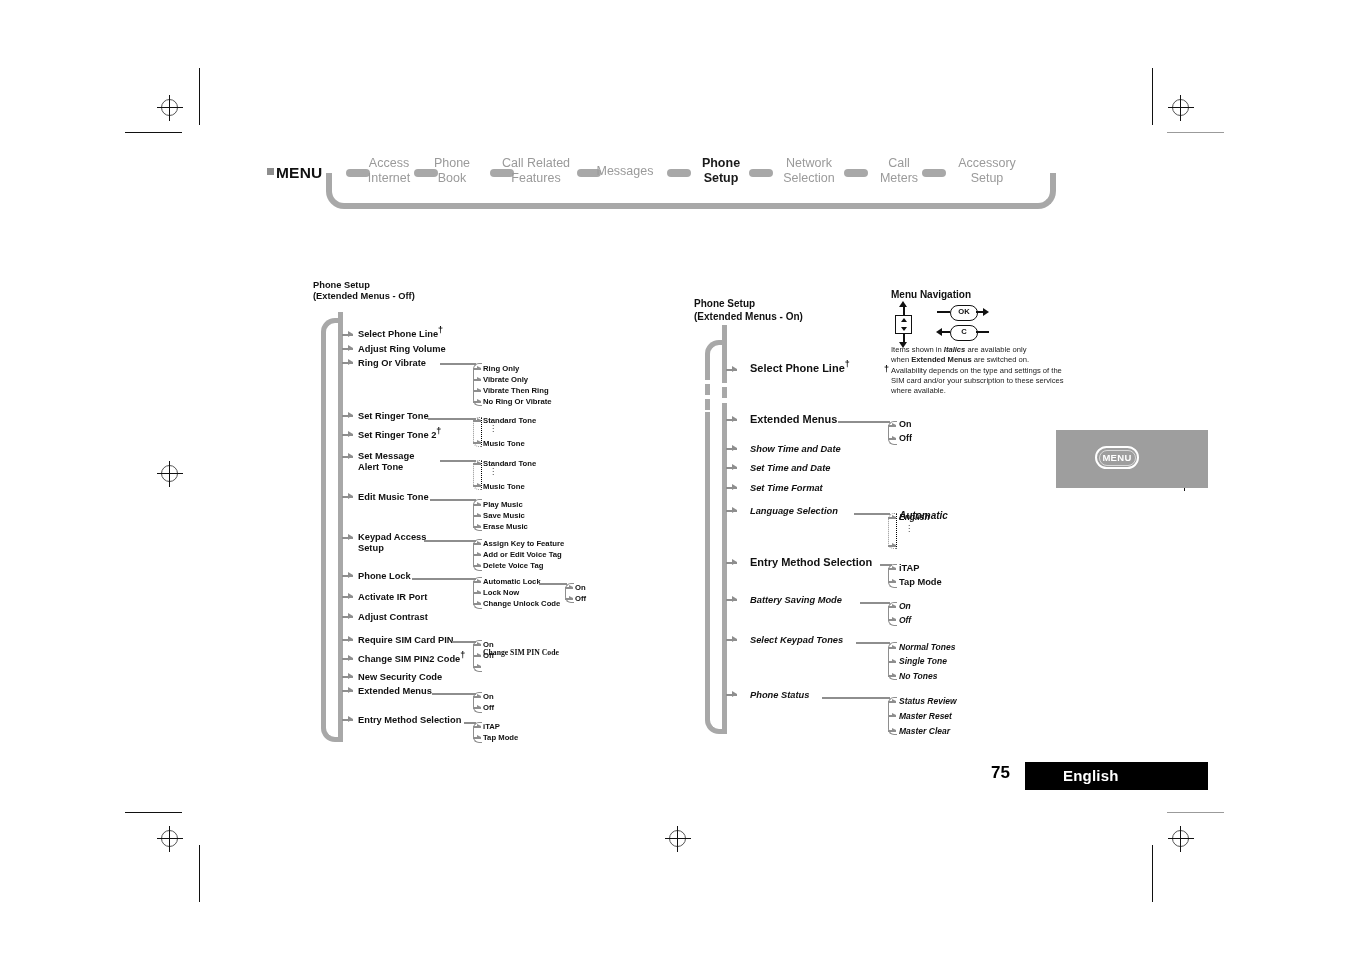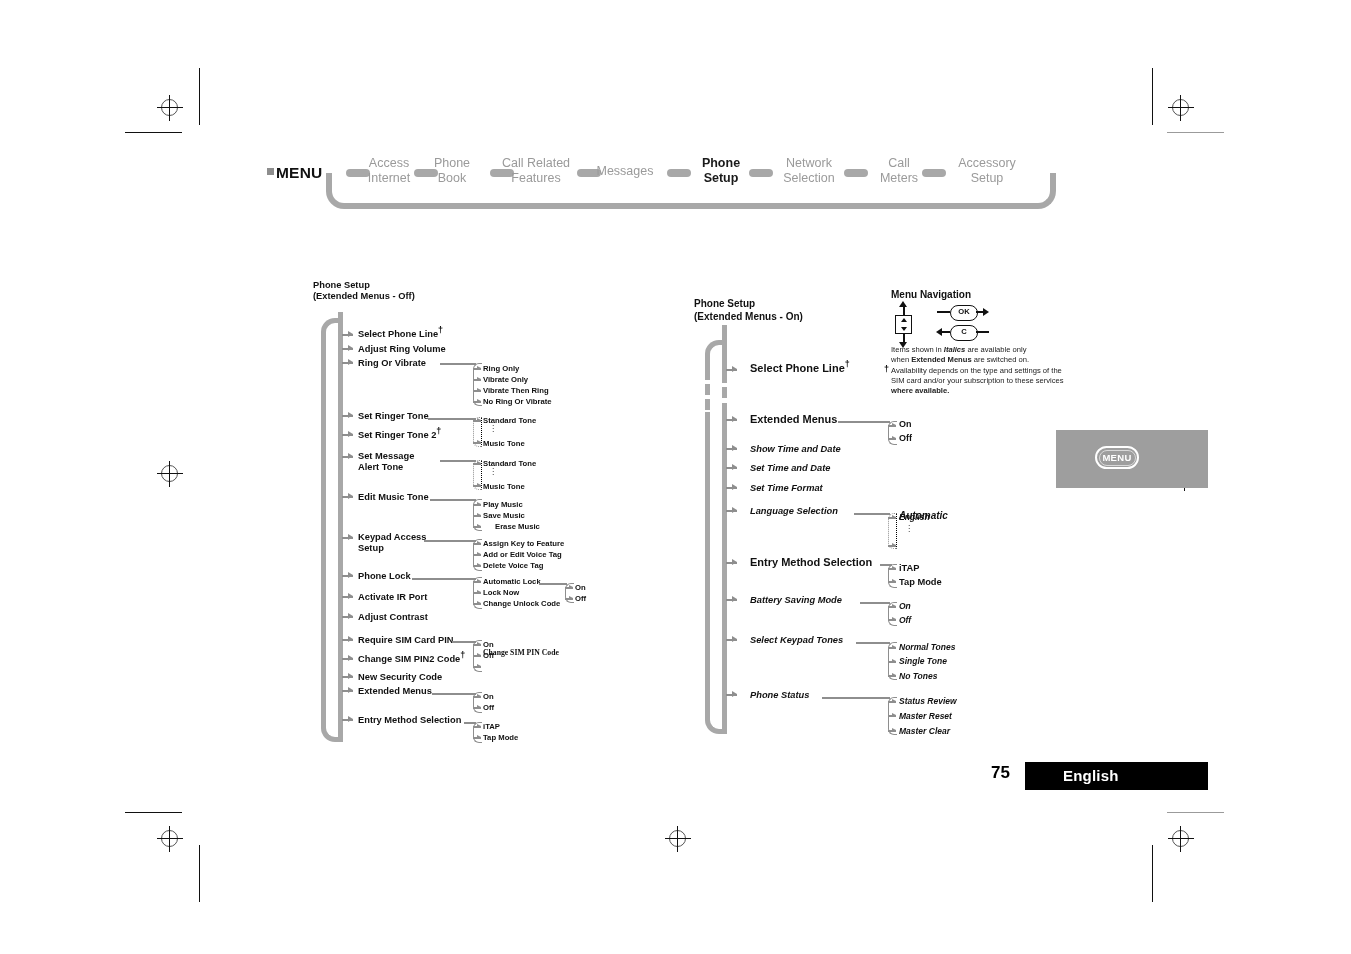--- a/index.html
+++ b/index.html
@@ -290,21 +290,21 @@
 <div class="vdots abs" style="left:489px;top:470px;">⋮</div>
 <div class="sub abs" style="left:483px;top:482px;">Music Tone</div>
 
 <div class="leader abs" style="left:430px;top:499px;width:46px;"></div>
 <div class="bracket abs" style="left:473px;top:499px;height:32px;"></div>
 <div class="stick abs" style="left:473px;top:502px;"></div>
 <div class="stick abs" style="left:473px;top:513px;"></div>
 <div class="stick abs" style="left:473px;top:524px;"></div>
 <div class="sub abs" style="left:483px;top:500px;">Play Music</div>
 <div class="sub abs" style="left:483px;top:511px;">Save Music</div>
-<div class="sub abs" style="left:483px;top:522px;margin-left:12px;">Erase Music</div>
+<div class="sub abs" style="left:483px;top:522px;">Erase Music</div>
 
 <div class="leader abs" style="left:424px;top:540px;width:52px;"></div>
 <div class="bracket abs" style="left:473px;top:539px;height:32px;"></div>
 <div class="stick abs" style="left:473px;top:541px;"></div>
 <div class="stick abs" style="left:473px;top:552px;"></div>
 <div class="stick abs" style="left:473px;top:563px;"></div>
 <div class="sub abs" style="left:483px;top:539px;">Assign Key to Feature</div>
 <div class="sub abs" style="left:483px;top:550px;">Add or Edit Voice Tag</div>
 <div class="sub abs" style="left:483px;top:561px;">Delete Voice Tag</div>
 
@@ -451,21 +451,21 @@
 
 <div class="leg-text abs" style="left:891px;top:345px;width:200px;">
   <span>Items shown in </span><i>Italics</i><span> are available only</span>
 </div>
 <div class="leg-text abs" style="left:891px;top:355px;width:200px;">
   <span>when </span><b>Extended Menus</b><span> are switched on.</span>
 </div>
 <div class="dagmark abs" style="left:884px;top:364px;">†</div>
 <div class="leg-text abs" style="left:891px;top:366px;width:200px;">Availability depends on the type and settings of the</div>
 <div class="leg-text abs" style="left:891px;top:376px;width:200px;">SIM card and/or your subscription to these services</div>
-<div class="leg-text abs" style="left:891px;top:386px;width:200px;font-weight:bold;">where available.</div>
+<div class="leg-text abs" style="left:891px;top:386px;width:200px;">where available.</div>
 
 <div id="menubox" class="abs"></div>
 <div id="menupill">
   <div class="inner"></div>
   <span>MENU</span>
 </div>
 
 <div id="pageno">75</div>
 <div id="langbar"></div>
 <div id="langtxt">English</div>

